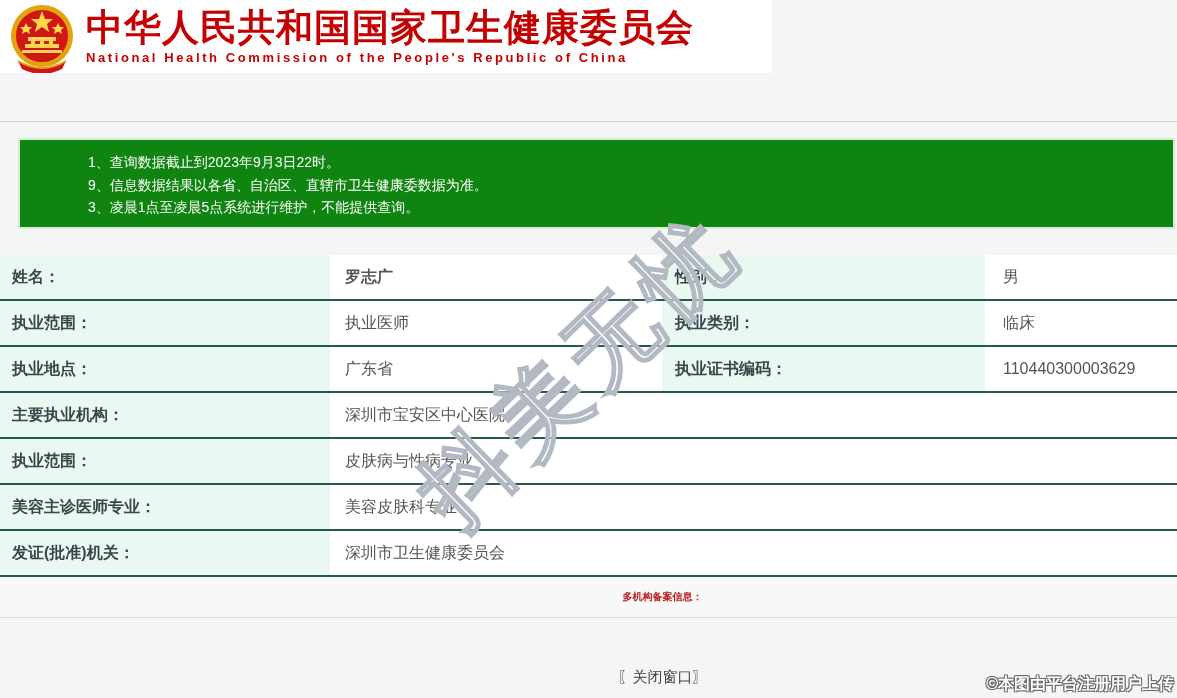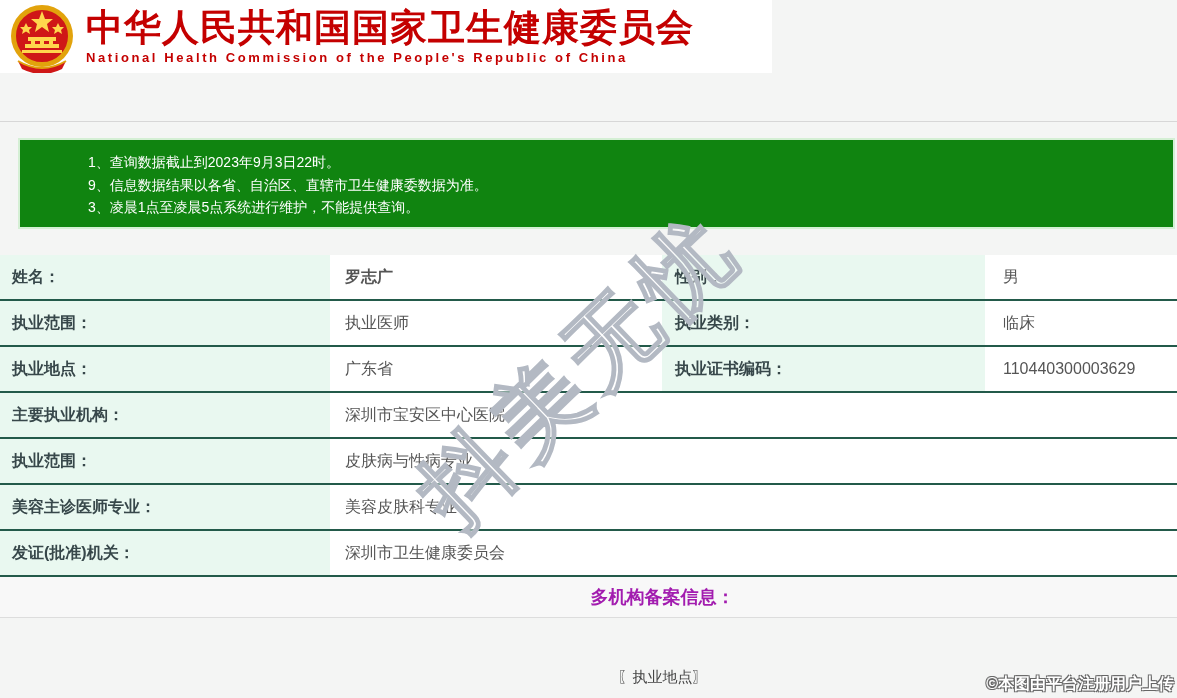--- a/index.html
+++ b/index.html
@@ -61,21 +61,21 @@
   .c3 { width:323px; padding-left:13px !important; }
   .c4 { flex:1; padding-left:18px !important; }
   .c2wide { flex:1; }
   .value-bold { font-weight:bold; color:#1a1a1a; }
 
   .tfoot-band {
     width:1325px; height:41px; background:#f8f8f8;
     border-bottom:1px solid #dddddd;
     display:flex; align-items:center; justify-content:center;
   }
-  .tfoot-title { font-size:18px; font-weight:bold; color:#a21caf; }
+  .tfoot-title { font-size:10px; font-weight:bold; color:#b91c1c; }
 
   
   .close-row { width:1325px; text-align:center; margin-top:50px; }
   .close-link {
     font-size:15px; color:#444444; text-decoration:none; cursor:pointer;
   }
 
   
   .watermark {
     position:absolute; left:300px; top:310px; width:560px;
@@ -174,20 +174,20 @@
       <div class="cell label c1">发证(批准)机关：</div>
       <div class="cell value c2wide">深圳市卫生健康委员会</div>
     </div>
 
     <div class="tfoot-band">
       <span class="tfoot-title">多机构备案信息：</span>
     </div>
   </div>
 
   <div class="close-row">
-    <a class="close-link">〖执业地点〗</a>
+    <a class="close-link">〖关闭窗口〗</a>
   </div>
 
   <div class="watermark">抖美无忧</div>
 
   <div class="copyright">©本图由平台注册用户上传</div>
 
 </div>
 
 </body></html>

